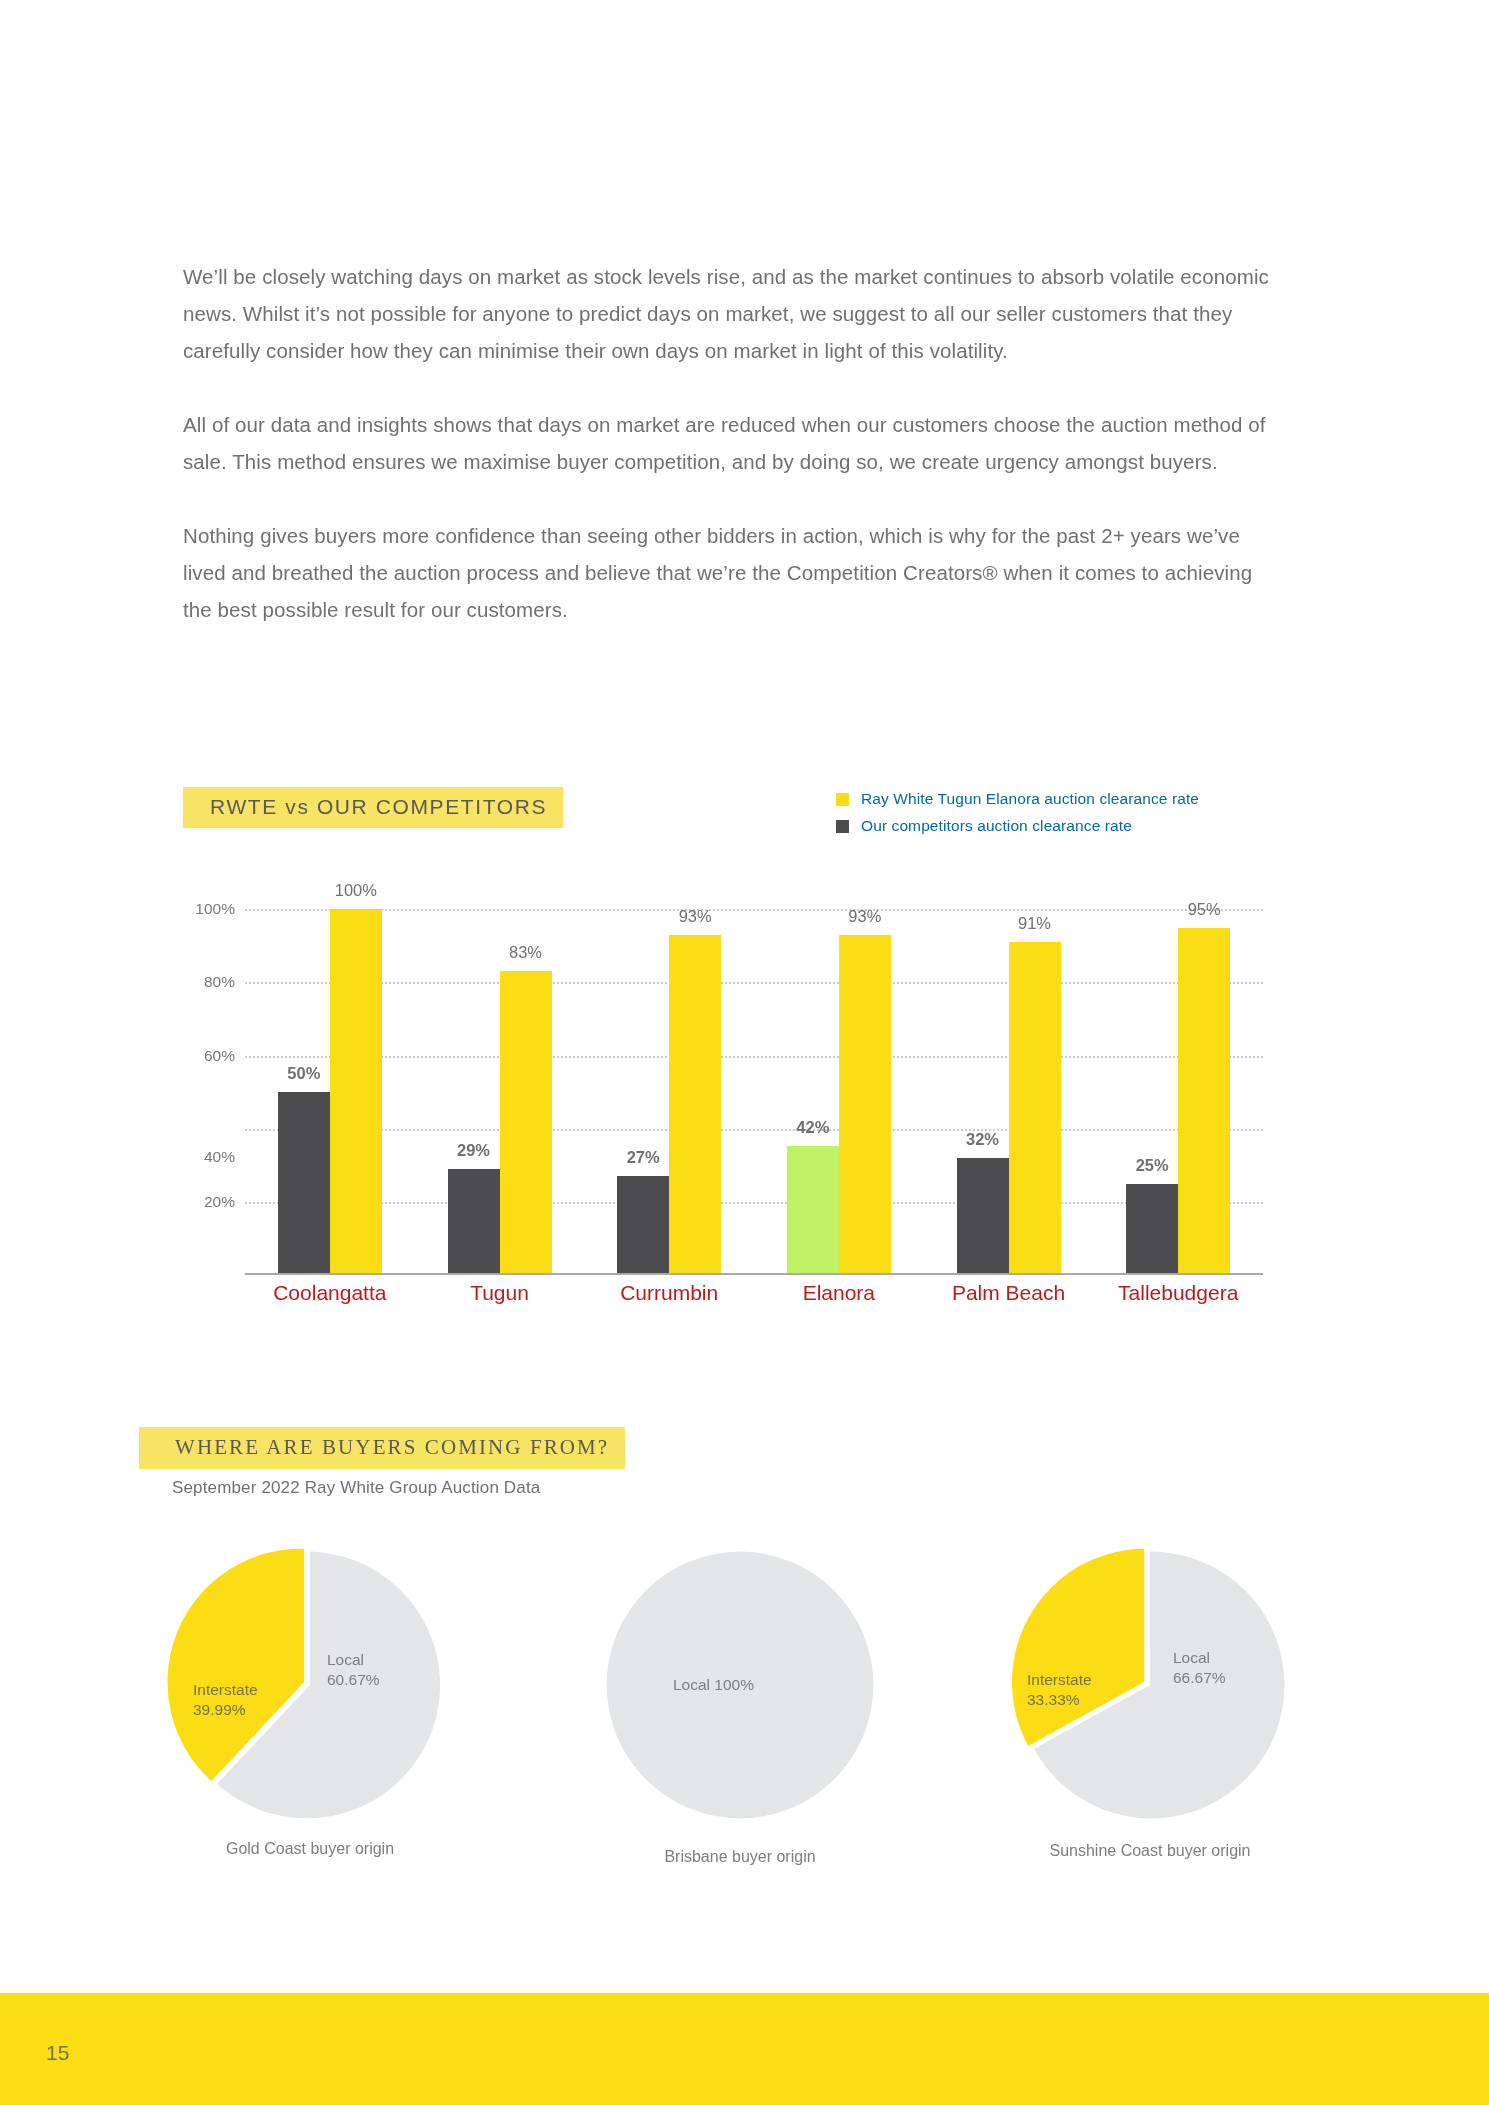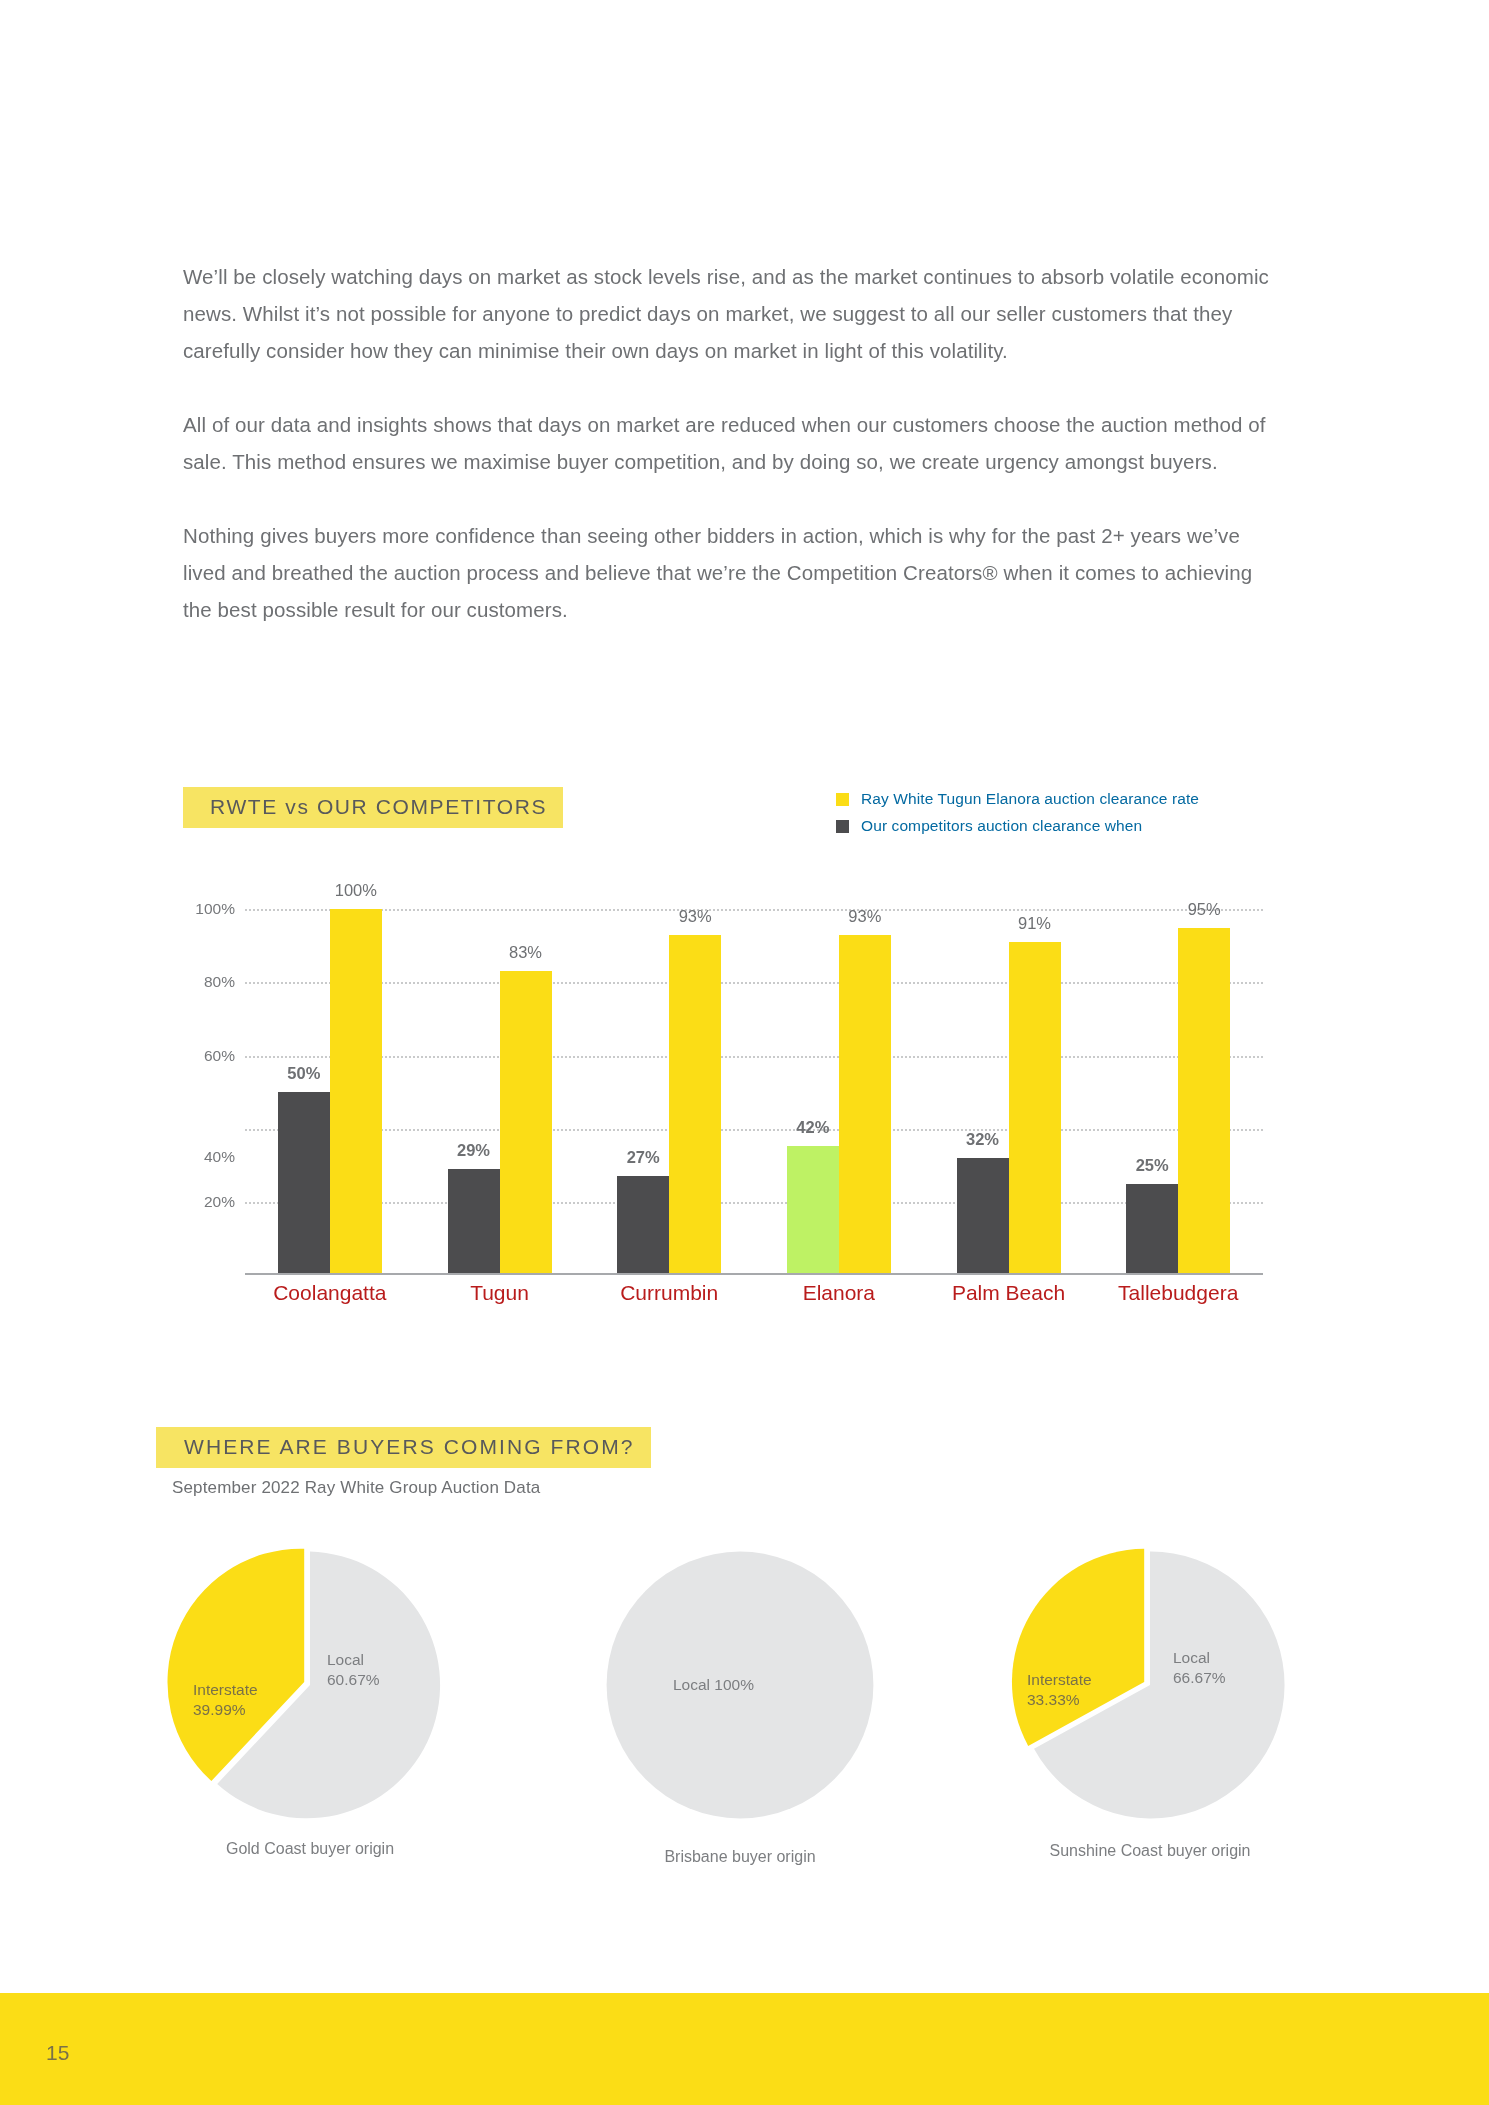--- a/index.html
+++ b/index.html
@@ -20,21 +20,21 @@
   }
 
   
   .banner {
     position:absolute; display:inline-block;
     background:#f7e463; color:#58595b;
     font-size:21px; letter-spacing:1.6px;
     padding:8px 16px 9px 27px; white-space:nowrap;
   }
   #banner1 { left:183px; top:787px; }
-  #banner2 { left:156px; top:1427px; padding-left:28px; letter-spacing:2.1px; }
+  #banner2 { left:139px; top:1427px; padding-left:36px; letter-spacing:2.1px;font-family:Liberation Serif, serif; }
 
   .subcaption {
     position:absolute; left:172px; top:1478px;
     font-size:17px; color:#6e7073; letter-spacing:0.15px;
   }
 
   
   .legend { position:absolute; left:836px; top:790px; }
   .legend-row { display:flex; align-items:center; margin-bottom:9px; }
   .swatch { width:13px; height:13px; margin-right:12px; flex:none; }
@@ -125,21 +125,21 @@
 
   <div class="banner" id="banner1">RWTE vs OUR COMPETITORS</div>
 
   <div class="legend">
     <div class="legend-row">
       <span class="swatch yellow"></span>
       <span class="legend-label">Ray White Tugun Elanora auction clearance rate</span>
     </div>
     <div class="legend-row">
       <span class="swatch dark"></span>
-      <span class="legend-label">Our competitors auction clearance when</span>
+      <span class="legend-label">Our competitors auction clearance rate</span>
     </div>
   </div>
 
   <div class="barchart">
     <div class="yaxis-labels" id="yaxis-labels">
         <div class="ytick" style="top: 29.2593px;">100%</div>
         <div class="ytick" style="top: 102.407px;">80%</div>
         <div class="ytick" style="top: 175.556px;">60%</div>
         <div class="ytick" style="top: 248.704px; margin-top: 28px;">40%</div>
         <div class="ytick" style="top: 321.852px;">20%</div>

